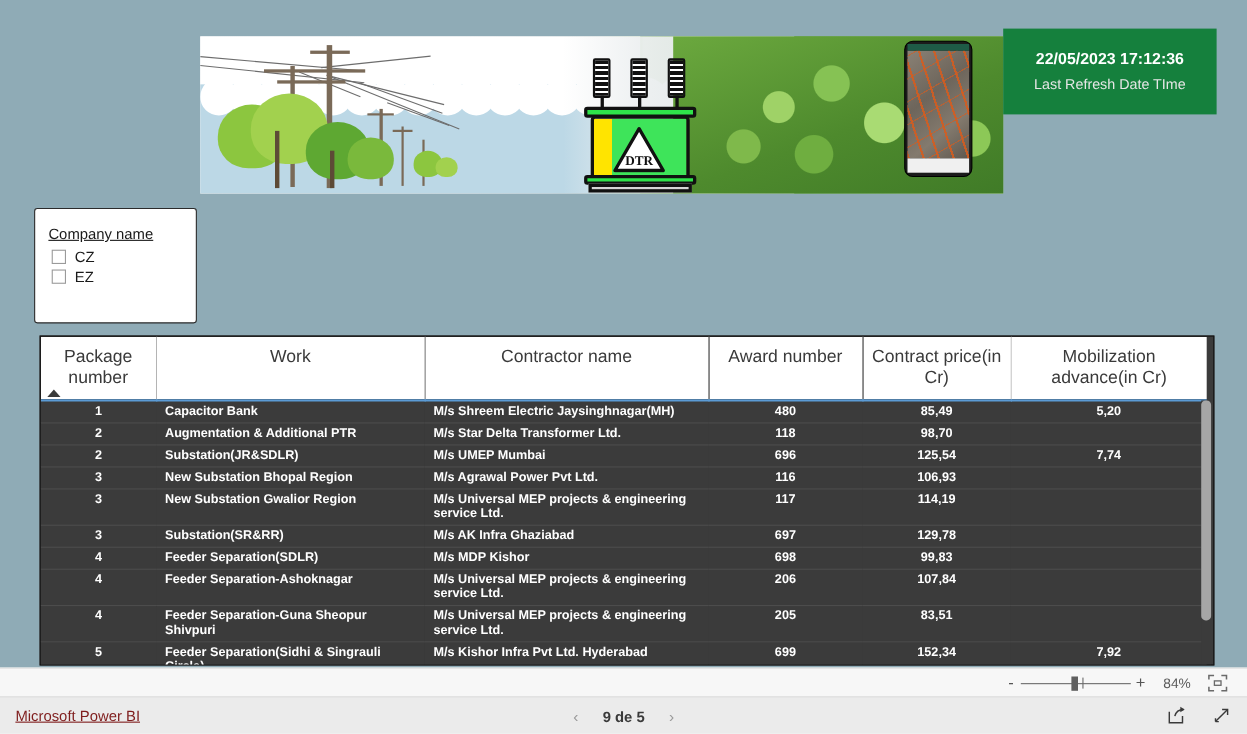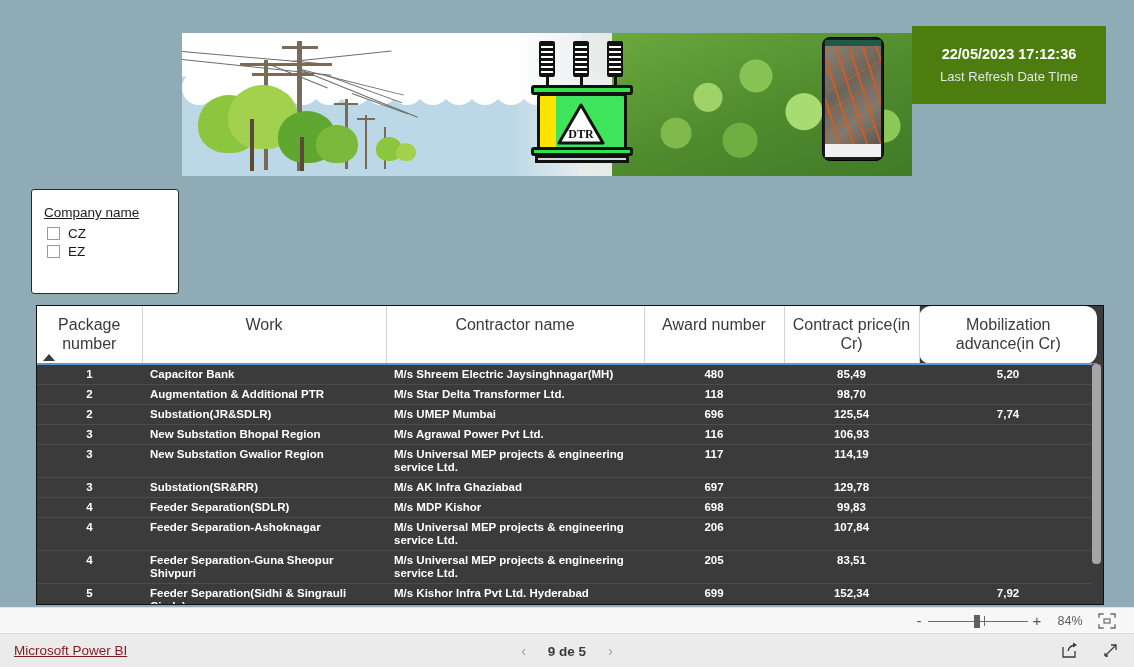--- a/index.html
+++ b/index.html
@@ -83,21 +83,21 @@
       radial-gradient(circle at 45% 30%, #86c254 0 16px, transparent 17px),
       radial-gradient(circle at 60% 55%, #a9db73 0 18px, transparent 19px),
       radial-gradient(circle at 20% 70%, #7fb94b 0 15px, transparent 16px),
       radial-gradient(circle at 72% 35%, #93cc5e 0 13px, transparent 14px),
       radial-gradient(circle at 40% 75%, #6fae40 0 17px, transparent 18px),
       radial-gradient(circle at 85% 65%, #8cc857 0 16px, transparent 17px),
       linear-gradient(160deg,#6ba83e 0%, #4e8a2d 55%, #3f7a27 100%);
   }
   
   #dtr {
-    position: absolute; left: 345px; top: 8px; width: 110px; height: 122px;
+    position: absolute; left: 345px; top: 20px; width: 110px; height: 122px;
   }
   #dtr .bushing {
     position: absolute; top: 0; width: 16px; height: 36px;
     background: repeating-linear-gradient(180deg,#111 0 3px,#fff 3px 5px);
     border: 2px solid #111; border-radius: 2px;
   }
   #dtr .bushstem { position: absolute; top: 34px; width: 3px; height: 12px; background: #111; }
   #dtr .toprail {
     position: absolute; left: 4px; top: 44px; width: 102px; height: 10px;
     background: #2fe34a; border: 3px solid #111; border-radius: 3px;
@@ -147,21 +147,21 @@
     position: absolute; left: -14px; top: 18px; width: 84px; height: 116px;
     background: #b2795a; border-radius: 40% 18% 30% 45%;
     z-index: -1;
   }
 
   
   #refresh-panel {
     position: absolute;
     left: 912px; top: 26px;
     width: 194px; height: 78px;
-    background: #4d7c0f;
+    background: #15803d;
     color: #ffffff;
     text-align: center;
   }
   #refresh-panel .dt {
     margin-top: 20px; font-size: 14.5px; font-weight: bold; color: #ffffff;
   }
   #refresh-panel .lbl {
     margin-top: 7px; font-size: 13px; color: #e6e6e6;
   }
 
@@ -213,21 +213,21 @@
     font-weight: normal;
     font-size: 16px;
     text-align: center;
     vertical-align: top;
     padding: 9px 6px 10px 6px;
     height: 58px;
     border-right: 1px solid #d3d3d3;
     position: relative;
     line-height: 19px;
   }
-  #grid thead th:last-child { border-right: none; border-radius: 12px; }
+  #grid thead th:last-child { border-right: none; }
   #grid thead tr { border-bottom: 2px solid #5b9bd5; }
   #grid thead th .sortmark {
     position: absolute; left: 6px; bottom: 2px;
     width: 0; height: 0;
     border-left: 6px solid transparent;
     border-right: 6px solid transparent;
     border-bottom: 7px solid #3a3a3a;
   }
   #grid tbody td {
     color: #ffffff;

